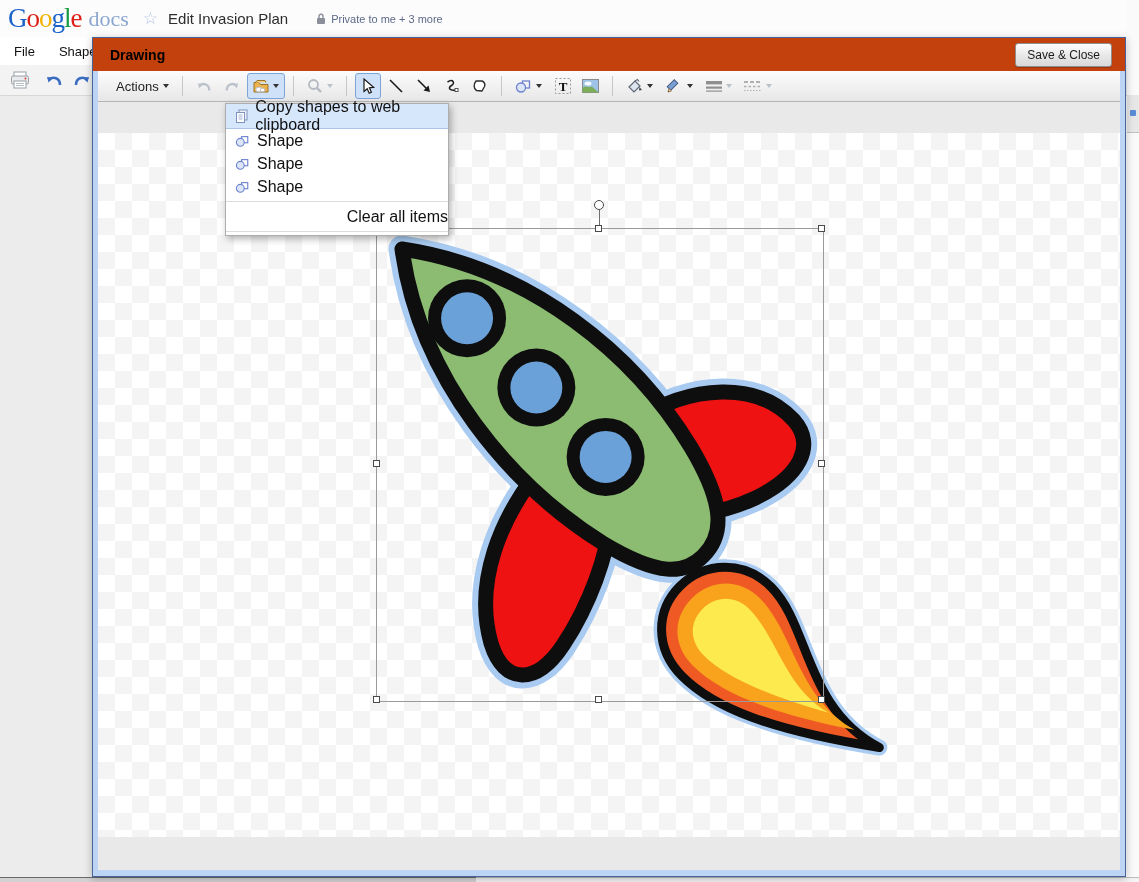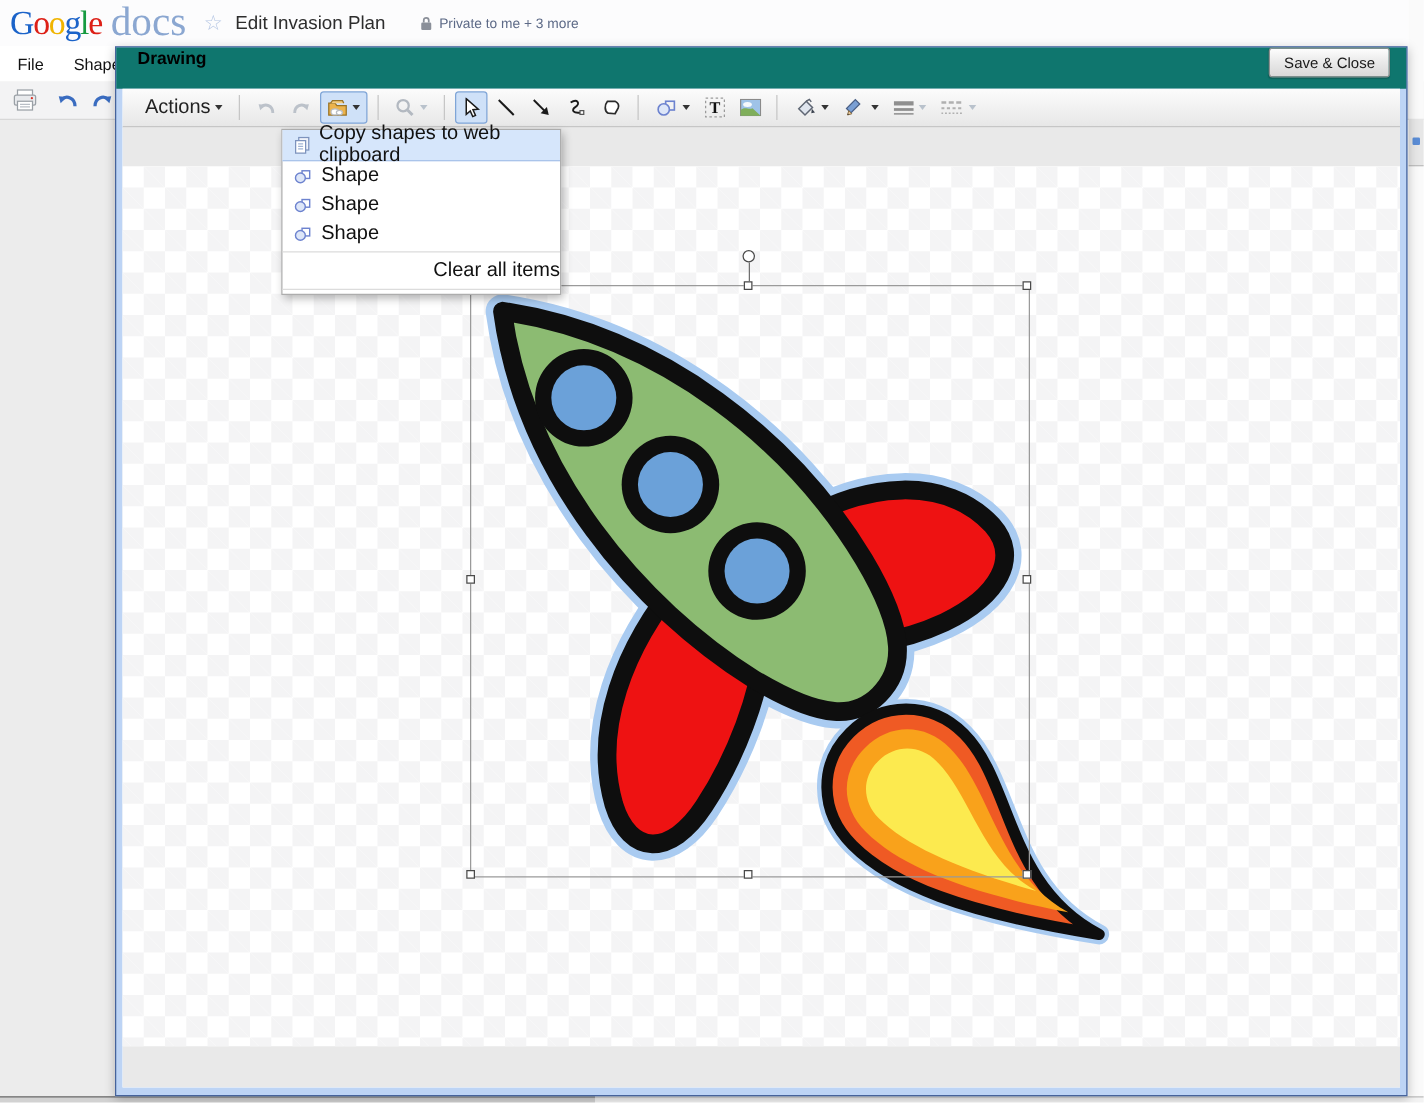--- a/index.html
+++ b/index.html
@@ -4,58 +4,58 @@
 <style>
   html,body{margin:0;padding:0;}
   body{width:1139px;height:882px;position:relative;overflow:hidden;
        font-family:"Liberation Sans",sans-serif;background:#fff;}
   
   .topbar{position:absolute;left:0;top:0;width:1139px;height:37px;background:#fcfcfd;
           display:flex;align-items:center;text-align:right;}
   .logo{font-family:"Liberation Serif",serif;font-size:27px;letter-spacing:-1px;margin-left:8px;}
   .logo span{display:inline-block;}
   .l0{color:#1b63c9}.l1{color:#dd2017}.l2{color:#f0b400}.l3{color:#1b63c9}.l4{color:#159a3f}.l5{color:#dd2017}
-  .product{color:#8ba7d1;font-family:"Liberation Serif",serif;font-size:33px;margin-left:7px;}
+  .product{color:#8ba7d1;font-family:"Liberation Serif",serif;font-size:22px;margin-left:7px;}
   .star{color:#b5c6e4;font-size:17px;margin-left:14px;}
   .doctitle{font-size:15px;color:#2d2d2d;margin-left:10px;}
   .lock{margin-left:28px;}
   .privacy{font-size:11px;color:#5d6a87;margin-left:5px;}
   .menurow{position:absolute;left:0;top:37px;width:1139px;height:28px;background:#fff;
            display:flex;align-items:center;font-size:13px;color:#111;}
   .menurow .mitem{margin-left:14px;margin-right:10px;cursor:default;}
   .iconrow{position:absolute;left:0;top:65px;width:1139px;height:30px;background:#f3f3f4;
            border-bottom:1px solid #d8d8d8;display:flex;align-items:center;}
   .iconrow .ic{margin-left:10px;}
   .leftstrip{position:absolute;left:0;top:96px;width:92px;height:781px;background:#ececec;}
   .rightstrip{position:absolute;left:1127px;top:0;width:12px;height:882px;background:#fafafa;}
   .rightgray{position:absolute;left:0;top:95px;width:12px;height:37px;background:#e7e7e7;
              border-bottom:1px solid #c0c0c0;}
   .rglyph{position:absolute;left:3px;top:15px;width:6px;height:6px;background:#5b8dd6;border-radius:1px;}
   .bottomstrip-l{position:absolute;left:0;top:877px;width:476px;height:5px;background:#d2d2d2;border-top:1px solid #6a6a6a;}
   .bottomstrip-r{position:absolute;left:476px;top:877px;width:663px;height:5px;background:#f3f3f3;border-top:1px solid #bdbdbd;}
   
   .dialog{position:absolute;left:92px;top:37px;width:1034px;height:840px;background:#bdd4f5;
           border:1px solid #46639b;box-sizing:border-box;z-index:10;box-shadow:0 2px 8px rgba(0,0,0,.25);}
-  .titlebar{position:absolute;left:0;top:0;right:0;height:33px;background:#0f766e;
-            display:flex;align-items:flex-start;}
+  .titlebar{position:absolute;left:0;top:0;right:0;height:33px;background:#c2410c;
+            display:flex;align-items:center;}
   .titlebar .dtitle{font-size:14px;font-weight:bold;color:#000;margin-left:17px;flex:1;}
   .savebtn{margin-right:13px;font-size:12px;color:#1a1a1a;padding:4px 11px;border:1px solid #8f8f8f;
            border-radius:3px;background:linear-gradient(#fdfdfd,#e9e9e9 50%,#d8d8d8);box-shadow:0 1px 1px rgba(0,0,0,.2);cursor:pointer;}
   .content{position:absolute;left:5px;right:5px;top:33px;bottom:6px;background:#fff;overflow:hidden;}
   .toolbar{position:absolute;left:0;top:0;right:0;height:31px;border-bottom:1px solid #b5b5b5;
            background:linear-gradient(#fcfcfc,#e7e7e7);display:flex;align-items:center;padding-left:12px;box-sizing:border-box;}
   .tsep{width:1px;height:20px;background:#c6c6c6;margin:0 7px;}
   .tbtn{height:24px;min-width:24px;display:flex;align-items:center;justify-content:center;
         border:1px solid transparent;border-radius:3px;margin:0 1px;cursor:pointer;}
   .tbtn.pressed{background:#cfe1f8;border-color:#7fa5d7;}
   .tbtn.disabled{cursor:default;}
   .caret{width:0;height:0;border-left:3.5px solid transparent;border-right:3.5px solid transparent;
          border-top:4px solid #333;margin-left:4px;}
   .caret.light{border-top-color:#b9c2cc;}
-  .actions{font-size:16px;color:#222;display:flex;align-items:center;padding:0 6px;height:24px;cursor:pointer;}
+  .actions{font-size:13px;color:#222;display:flex;align-items:center;padding:0 6px;height:24px;cursor:pointer;}
   
   .canvas{position:absolute;left:0;top:31px;right:0;bottom:0;background:#e9e9e9;}
   .checker{position:absolute;left:0;top:31px;right:0;bottom:33px;background-color:#fff;
     background-image:linear-gradient(45deg,#f4f4f5 25%,transparent 25%,transparent 75%,#f4f4f5 75%),
                      linear-gradient(45deg,#f4f4f5 25%,transparent 25%,transparent 75%,#f4f4f5 75%);
     background-position:0 0,17px 17px;background-size:34px 34px;}
   .artsvg{position:absolute;left:0;top:0;}
   
   .selrect{position:absolute;left:278px;top:126px;width:446px;height:472px;border:1px solid #9a9a9a;}
   .handle{position:absolute;width:7px;height:7px;background:#fff;border:1px solid #4a4a4a;box-sizing:border-box;}

